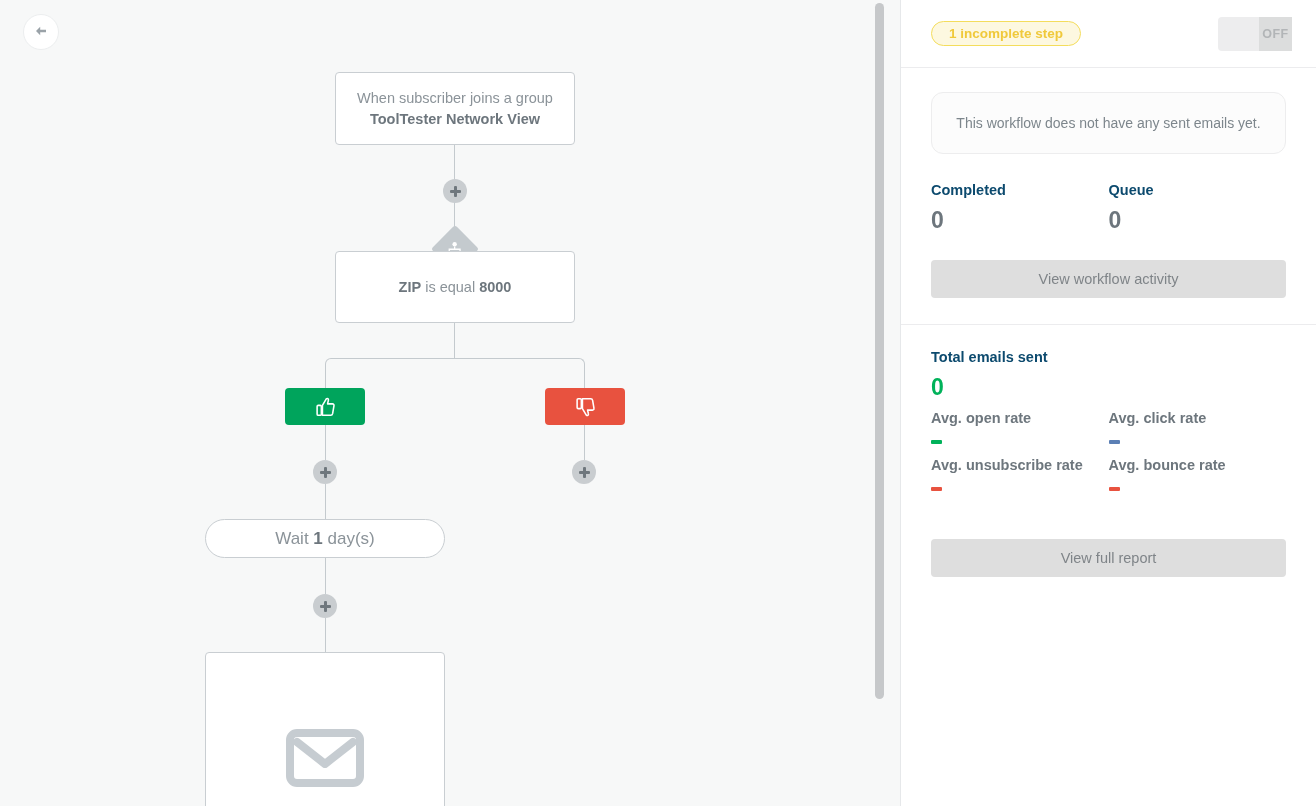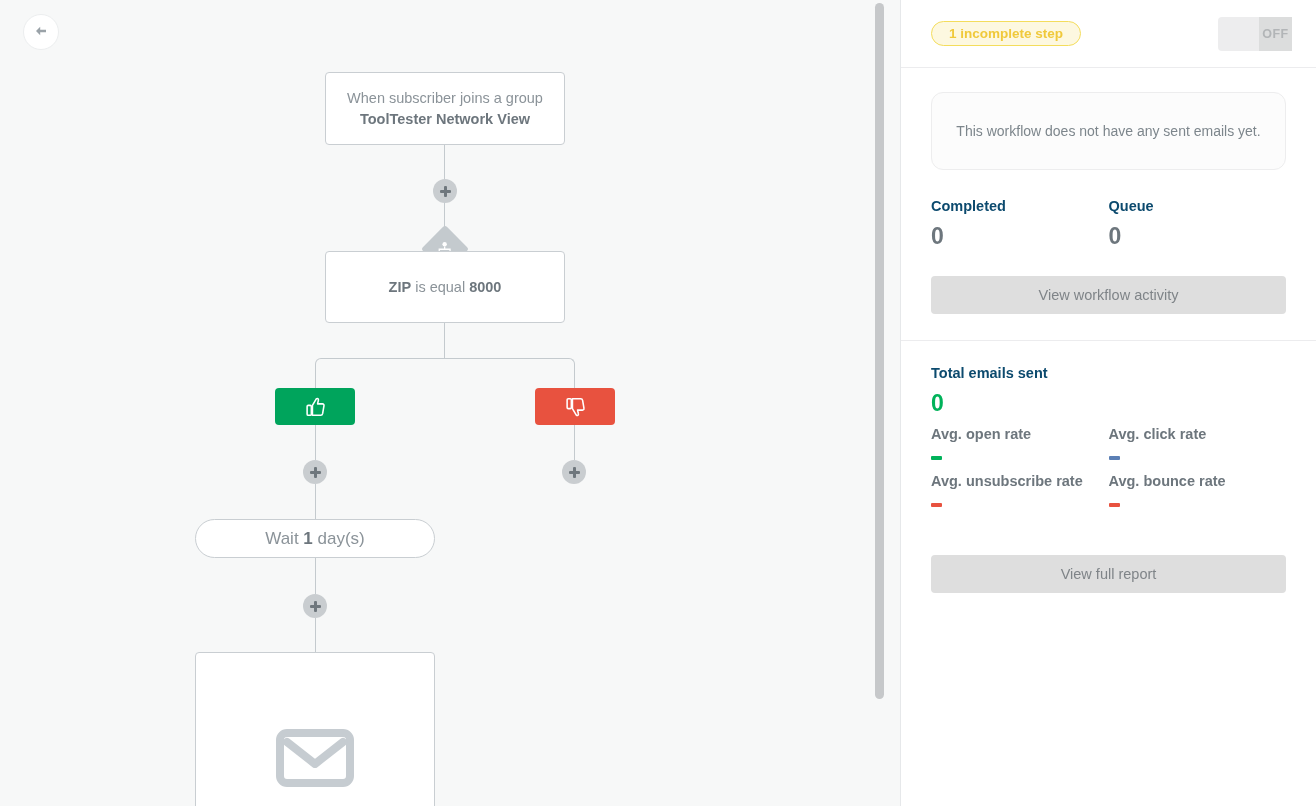--- a/index.html
+++ b/index.html
@@ -22,21 +22,21 @@
   .back-btn {
     position: absolute; left: 23px; top: 14px;
     width: 36px; height: 36px; border-radius: 50%;
     background: #ffffff;
     border: 1px solid #eceeef;
     display: flex; align-items: center; justify-content: center;
     cursor: pointer;
   }
   .back-btn svg { display: block; }
 
-  .flow { position: absolute; left: 0; top: 0; width: 900px; height: 570px; }
+  .flow { position: absolute; left: 10px; top: 0; width: 900px; height: 570px; }
 
   .line { position: absolute; background: #c4cace; width: 1px; }
 
   .node {
     position: absolute;
     background: #ffffff;
     border: 1px solid #c9ced2;
     border-radius: 4px;
     display: flex; flex-direction: column;
     align-items: center; justify-content: center;
@@ -172,21 +172,21 @@
     color:#b2b5b7; font-size:12.5px; font-weight: bold; letter-spacing:.5px;text-align:center;
   }
 
   .panel-section { padding: 24px 30px 26px 30px; }
   .panel-divider { height:1px; background:#ececee; margin: 0; }
 
   .empty-box {
     border: 1px solid #ededee;
     border-radius: 12px;
     background: #fcfcfc;
-    height: 78px;
+    height: 62px;
     display:flex; align-items:center; justify-content:center;
     color:#7d868c; font-size:14px;text-align:center;
   }
 
   .stat-grid { display:flex; margin-top: 28px; }
   .stat-col { width: 190px; }
   .stat-label { color:#0c4a6e; font-weight:bold; font-size:14.5px; }
   .stat-value { font-size: 23px; font-weight: bold; color:#6d767d; margin-top: 9px; }
   .stat-value.green { color:#00b25a; }
 

